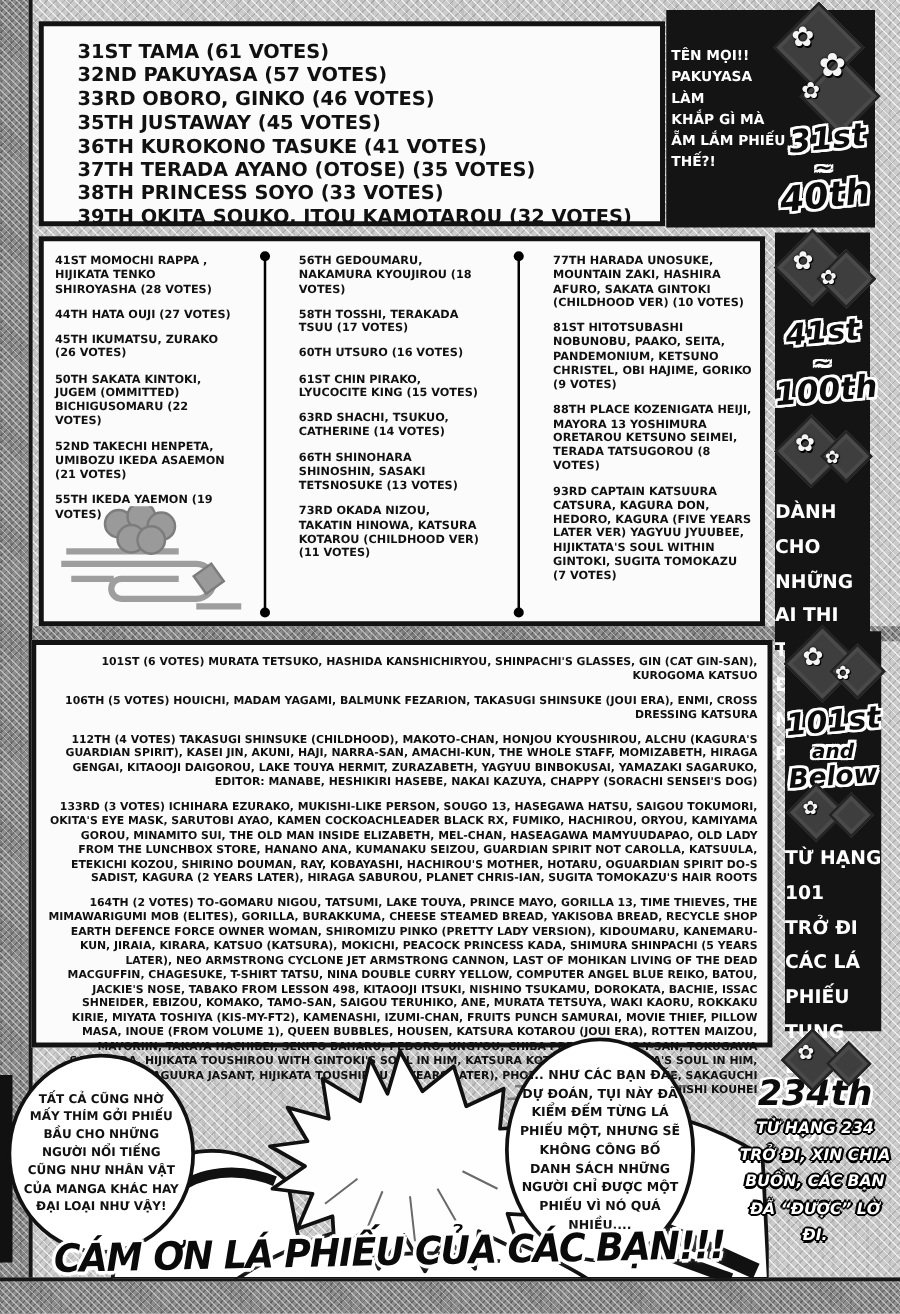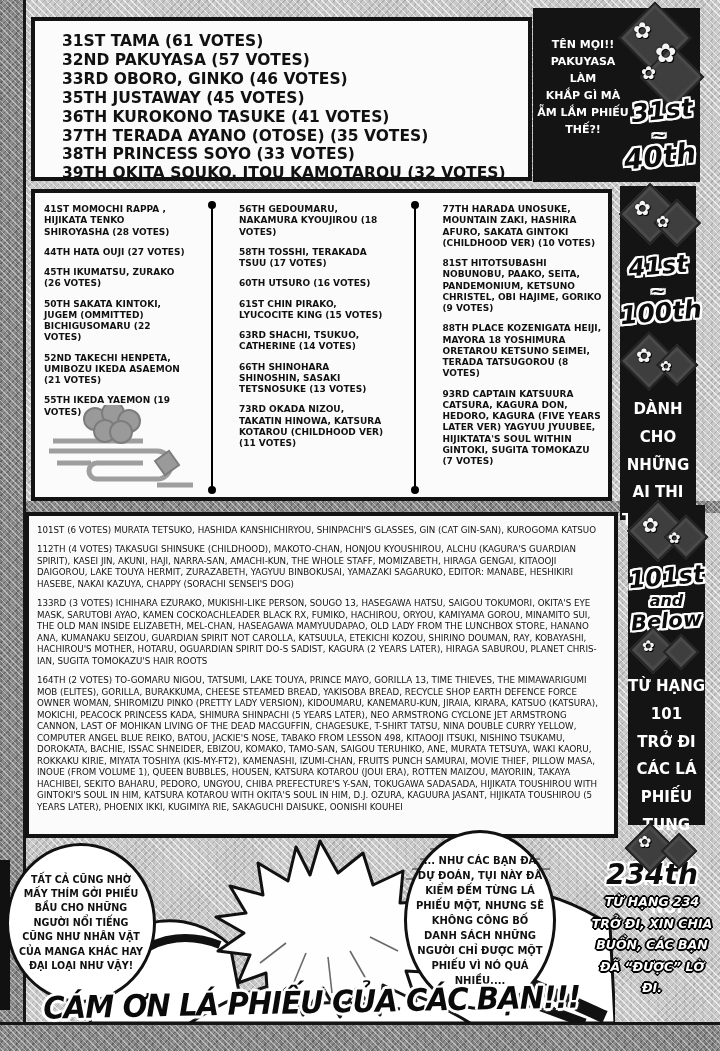--- a/index.html
+++ b/index.html
@@ -24,27 +24,27 @@
   .wbox{background:#fbfbfb;border:4px solid #131313;box-sizing:border-box;}
   #top-box{left:31px;top:17px;width:501px;height:164px;padding:11px 6px 0 27px;}
   .topline{font-size:15.5px;font-weight:bold;line-height:1.22;white-space:nowrap;color:#111;}
   #mid-box{left:31px;top:189px;width:581px;height:312px;display:flex;padding:11px 6px 6px 9px;gap:20px;}
   .mcol{box-sizing:border-box;}
   .entry{font-size:9px;font-weight:bold;line-height:1.25;margin-bottom:9px;color:#111;}
   .vsep{width:2px;background:#000;position:relative;margin:0 6px;flex:0 0 2px;}
   .vsep::before,.vsep::after{content:"";position:absolute;left:-3px;width:8px;height:8px;border-radius:50%;background:#000;}
   .vsep::before{top:-3px;} .vsep::after{bottom:-3px;}
   #low-box{left:25px;top:512px;width:593px;height:326px;padding:9px 8px 4px 8px;}
-  .para{font-size:8.7px;font-weight:normal;line-height:1.32;margin-bottom:8px;color:#111;}
+  .para{font-size:8.7px;font-weight:bold;line-height:1.32;margin-bottom:8px;color:#111;text-align:right;}
   
   .blackpanel{background:#141414;box-sizing:border-box;}
   #sb1{left:533px;top:8px;width:167px;height:174px;}
   #sb2{left:620px;top:186px;width:76px;height:334px;}
   #sb3{left:628px;top:505px;width:77px;height:320px;}
-  .sb-cap{color:#fff;font-weight:bold;text-align:center;}
+  .sb-cap{color:#fff;font-weight:bold;text-align:left;}
   #sb1 .sb-cap{font-size:11px;line-height:1.55;}
   #sb2 .sb-cap,#sb3 .sb-cap{font-size:15px;line-height:1.85;}
   .rank{font-weight:900;font-style:italic;color:#0d0d0d;text-align:center;
     text-shadow:-2px 0 #fff,2px 0 #fff,0 -2px #fff,0 2px #fff,-2px -2px #fff,2px -2px #fff,-2px 2px #fff,2px 2px #fff;}
   
   .motif{pointer-events:none;}
   .motif .dia{position:absolute;background:#3e3e3e;transform:rotate(45deg);
     box-shadow:inset 0 0 0 2px #242424, inset 0 0 0 5px #4a4a4a;}
   .motif .fl{position:absolute;color:#f5f5f5;text-shadow:0 0 2px #000,1px 1px 0 #000;}
   
@@ -128,21 +128,21 @@
         <div class="entry">61ST CHIN PIRAKO, LYUCOCITE KING (15 VOTES)</div>
         <div class="entry">63RD SHACHI, TSUKUO, CATHERINE (14 VOTES)</div>
         <div class="entry">66TH SHINOHARA SHINOSHIN, SASAKI TETSNOSUKE (13 VOTES)</div>
         <div class="entry">73RD OKADA NIZOU, TAKATIN HINOWA, KATSURA KOTAROU (CHILDHOOD VER) (11 VOTES)</div>
       </div>
     <div class="vsep"></div>
     <div class="mcol" style="width:190px;">
 
     <div class="entry">77TH HARADA UNOSUKE, MOUNTAIN ZAKI, HASHIRA AFURO, SAKATA GINTOKI (CHILDHOOD VER) (10 VOTES)</div>
         <div class="entry">81ST HITOTSUBASHI NOBUNOBU, PAAKO, SEITA, PANDEMONIUM, KETSUNO CHRISTEL, OBI HAJIME, GORIKO (9 VOTES)</div>
-        <div class="entry">88TH PLACE KOZENIGATA HEIJI, MAYORA 18 YOSHIMURA ORETAROU KETSUNO SEIMEI, TERADA TATSUGOROU (8 VOTES)</div>
+        <div class="entry">88TH PLACE KOZENIGATA HEIJI, MAYORA 13 YOSHIMURA ORETAROU KETSUNO SEIMEI, TERADA TATSUGOROU (8 VOTES)</div>
         <div class="entry">93RD CAPTAIN KATSUURA CATSURA, KAGURA DON, HEDORO, KAGURA (FIVE YEARS LATER VER) YAGYUU JYUUBEE, HIJIKTATA'S SOUL WITHIN GINTOKI, SUGITA TOMOKAZU (7 VOTES)</div>
       </div>
 
     <svg class="abs" style="left:12px;top:212px;" width="150" height="88" viewBox="0 0 150 88">
       <g stroke="#8e8e8e" stroke-width="5" fill="none" opacity=".85">
         <path d="M6 36 H96"></path>
           <path d="M2 46 H110 a14 14 0 0 1 0 28 H50 a8 8 0 0 1 0 -16 H96"></path>
         <path d="M10 58 H44"></path>
           <path d="M110 80 H146"></path>
       </g>
@@ -179,20 +179,21 @@
         <div>NHỮNG AI THI</div>
         <div>THOẢNG</div>
         <div>ĐƯỢC MỘT</div>
         <div>PHIẾU</div>
       </div>
   </div>
 
   <div id="low-box" class="abs wbox">
 
   <div class="para">101ST (6 VOTES) MURATA TETSUKO, HASHIDA KANSHICHIRYOU, SHINPACHI'S GLASSES, GIN (CAT GIN-SAN), KUROGOMA KATSUO</div>
+      <div class="para">106TH (5 VOTES) HOUICHI, MADAM YAGAMI, BALMUNK FEZARION, TAKASUGI SHINSUKE (JOUI ERA), ENMI, CROSS DRESSING KATSURA</div>
       <div class="para">112TH (4 VOTES) TAKASUGI SHINSUKE (CHILDHOOD), MAKOTO-CHAN, HONJOU KYOUSHIROU, ALCHU (KAGURA'S GUARDIAN SPIRIT), KASEI JIN, AKUNI, HAJI, NARRA-SAN, AMACHI-KUN, THE WHOLE STAFF, MOMIZABETH, HIRAGA GENGAI, KITAOOJI DAIGOROU, LAKE TOUYA HERMIT, ZURAZABETH, YAGYUU BINBOKUSAI, YAMAZAKI SAGARUKO, EDITOR: MANABE, HESHIKIRI HASEBE, NAKAI KAZUYA, CHAPPY (SORACHI SENSEI'S DOG)</div>
       <div class="para">133RD (3 VOTES) ICHIHARA EZURAKO, MUKISHI-LIKE PERSON, SOUGO 13, HASEGAWA HATSU, SAIGOU TOKUMORI, OKITA'S EYE MASK, SARUTOBI AYAO, KAMEN COCKOACHLEADER BLACK RX, FUMIKO, HACHIROU, ORYOU, KAMIYAMA GOROU, MINAMITO SUI, THE OLD MAN INSIDE ELIZABETH, MEL-CHAN, HASEAGAWA MAMYUUDAPAO, OLD LADY FROM THE LUNCHBOX STORE, HANANO ANA, KUMANAKU SEIZOU, GUARDIAN SPIRIT NOT CAROLLA, KATSUULA, ETEKICHI KOZOU, SHIRINO DOUMAN, RAY, KOBAYASHI, HACHIROU'S MOTHER, HOTARU, OGUARDIAN SPIRIT DO-S SADIST, KAGURA (2 YEARS LATER), HIRAGA SABUROU, PLANET CHRIS-IAN, SUGITA TOMOKAZU'S HAIR ROOTS</div>
       <div class="para">164TH (2 VOTES) TO-GOMARU NIGOU, TATSUMI, LAKE TOUYA, PRINCE MAYO, GORILLA 13, TIME THIEVES, THE MIMAWARIGUMI MOB (ELITES), GORILLA, BURAKKUMA, CHEESE STEAMED BREAD, YAKISOBA BREAD, RECYCLE SHOP EARTH DEFENCE FORCE OWNER WOMAN, SHIROMIZU PINKO (PRETTY LADY VERSION), KIDOUMARU, KANEMARU-KUN, JIRAIA, KIRARA, KATSUO (KATSURA), MOKICHI, PEACOCK PRINCESS KADA, SHIMURA SHINPACHI (5 YEARS LATER), NEO ARMSTRONG CYCLONE JET ARMSTRONG CANNON, LAST OF MOHIKAN LIVING OF THE DEAD MACGUFFIN, CHAGESUKE, T-SHIRT TATSU, NINA DOUBLE CURRY YELLOW, COMPUTER ANGEL BLUE REIKO, BATOU, JACKIE'S NOSE, TABAKO FROM LESSON 498, KITAOOJI ITSUKI, NISHINO TSUKAMU, DOROKATA, BACHIE, ISSAC SHNEIDER, EBIZOU, KOMAKO, TAMO-SAN, SAIGOU TERUHIKO, ANE, MURATA TETSUYA, WAKI KAORU, ROKKAKU KIRIE, MIYATA TOSHIYA (KIS-MY-FT2), KAMENASHI, IZUMI-CHAN, FRUITS PUNCH SAMURAI, MOVIE THIEF, PILLOW MASA, INOUE (FROM VOLUME 1), QUEEN BUBBLES, HOUSEN, KATSURA KOTAROU (JOUI ERA), ROTTEN MAIZOU, MAYORIIN, TAKAYA HACHIBEI, SEKITO BAHARU, PEDORO, UNGYOU, CHIBA PREFECTURE'S Y-SAN, TOKUGAWA SADASADA, HIJIKATA TOUSHIROU WITH GINTOKI'S SOUL IN HIM, KATSURA KOTAROU WITH OKITA'S SOUL IN HIM, D.J. OZURA, KAGUURA JASANT, HIJIKATA TOUSHIROU (5 YEARS LATER),  PHOENIX IKKI, KUGIMIYA RIE, SAKAGUCHI DAISUKE, OONISHI KOUHEI</div>
     </div>
 
   <div id="sb3" class="abs blackpanel">
     <div class="abs motif" style="left:-16px;top:0px;width:108px;height:60px;">
       <div class="dia" style="left:24px;top:4px;width:44px;height:44px;"></div>
       <div class="dia" style="left:58px;top:16px;width:32px;height:32px;"></div>
       <span class="fl" style="left:30px;top:8px;font-size:20px;">✿</span>

